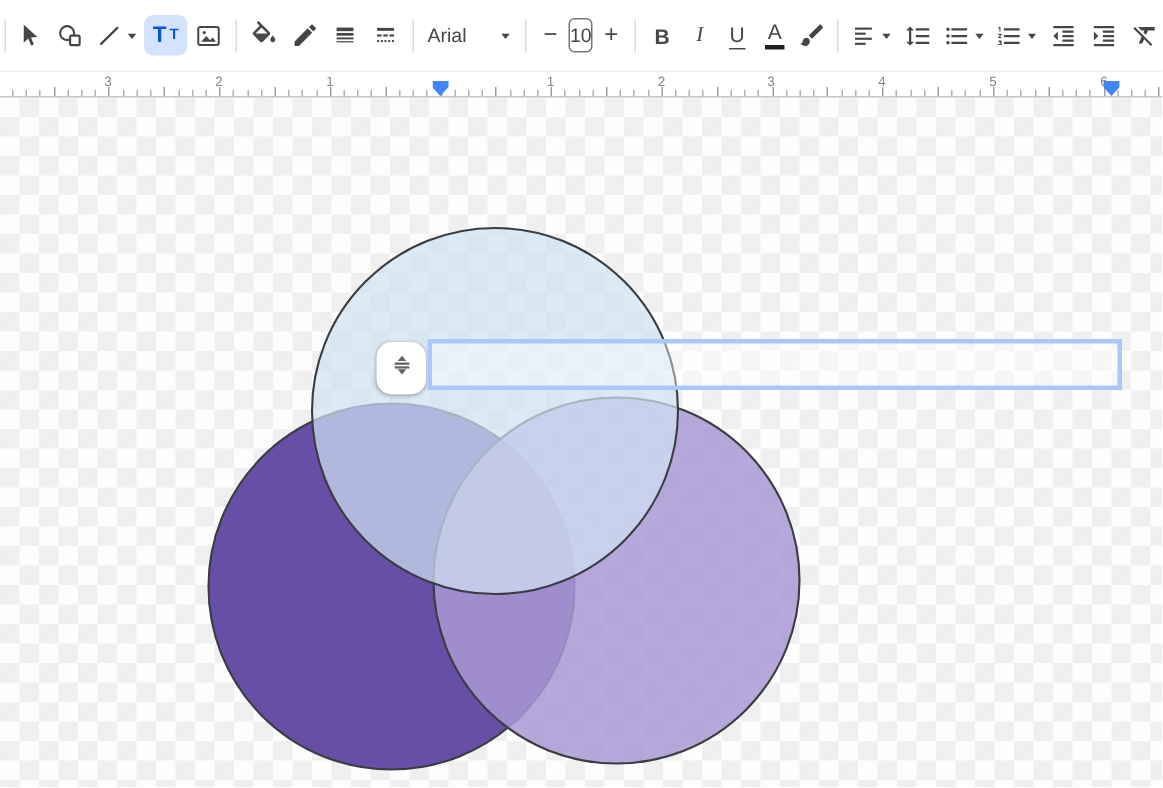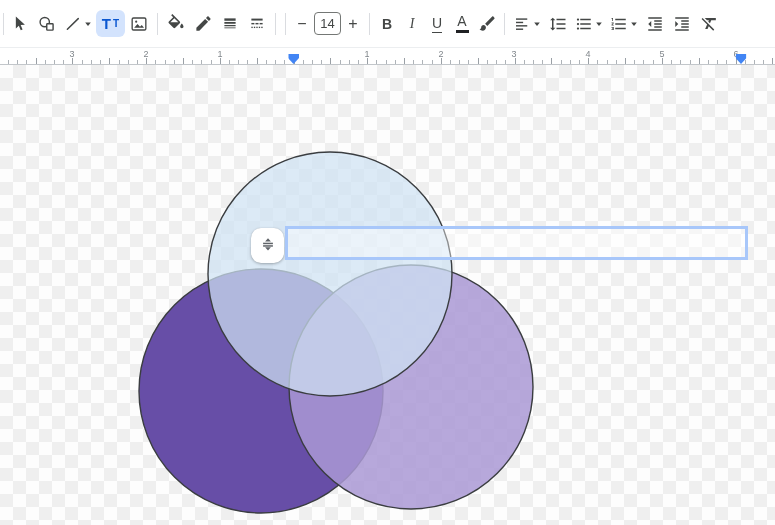--- a/index.html
+++ b/index.html
@@ -151,25 +151,33 @@
             <rect x="7.8" y="15.6" width="1.8" height="1.8"></rect>
             <rect x="11.1" y="15.6" width="1.8" height="1.8"></rect>
             <rect x="14.4" y="15.6" width="1.8" height="1.8"></rect>
             <rect x="17.7" y="15.6" width="1.8" height="1.8"></rect>
           </svg>
       </span>
     </button>
 
     <div class="tdiv"></div>
 
+    <button class="tbtn font-select">
+      <span class="fname">Arial</span>
+      <span>
+        <svg width="8" height="8" viewBox="0 0 10 10">
+            <path fill="#444746" d="M1.5 3.2h7L5 7.4z"></path>
+          </svg>
+      </span>
+    </button>
 
     <div class="tdiv"></div>
 
     <button class="tbtn pm">−</button>
-    <div class="fsize-box">14</div>
+    <div class="fsize-box">10</div>
     <button class="tbtn pm">+</button>
 
     <div class="tdiv"></div>
 
     <button class="tbtn w24 fmt fmt-b">B</button>
     <button class="tbtn w24 fmt fmt-i">I</button>
     <button class="tbtn w24 fmt fmt-u">
         <span>U</span>
       </button>
     <button class="tbtn w24 fmt">

